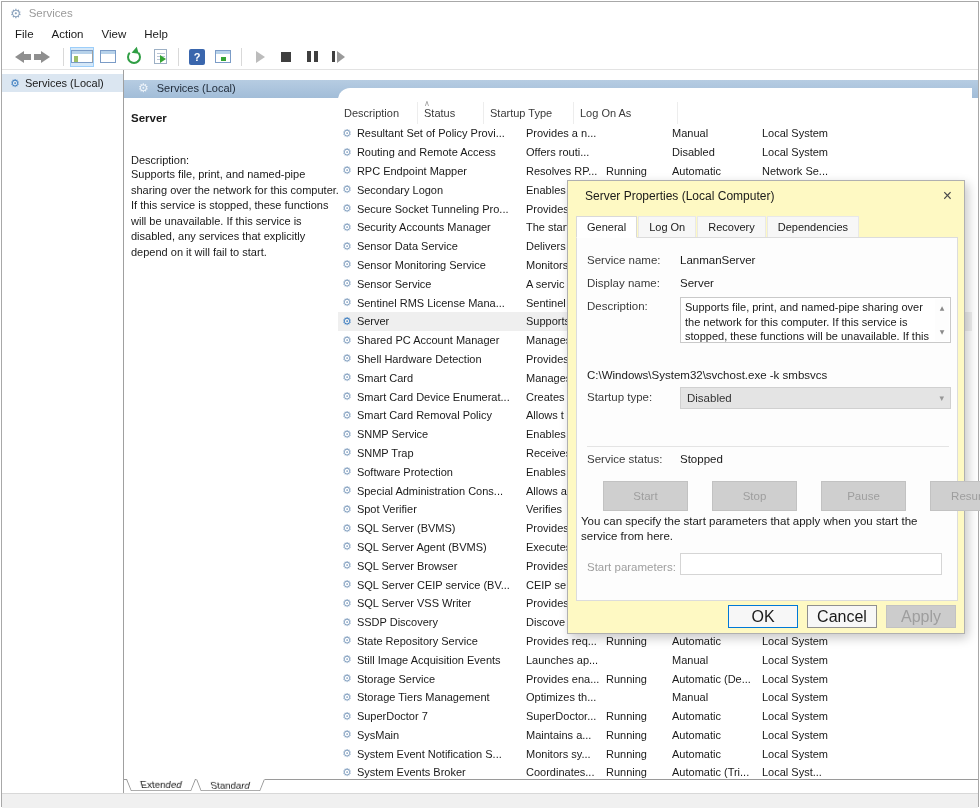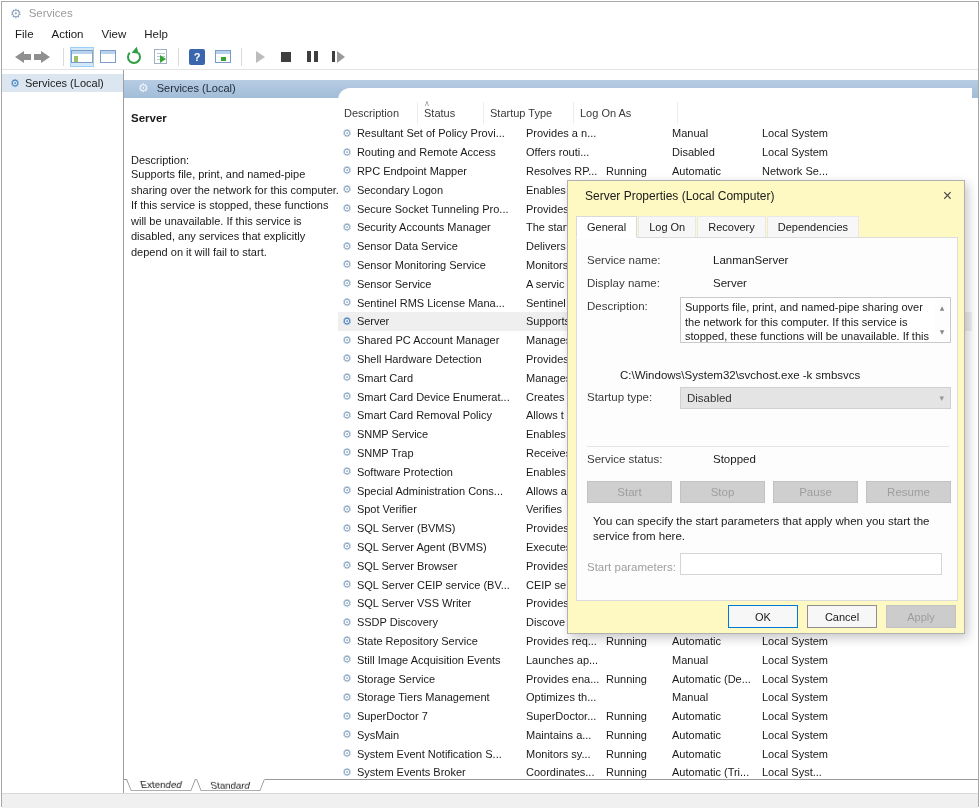--- a/index.html
+++ b/index.html
@@ -84,36 +84,36 @@
   .dialog { position:absolute; left:565px; top:178px; width:398px; height:454px; background:#fef9c3;
     border:1px solid #b0b0b0; box-shadow:3px 4px 10px rgba(0,0,0,.22); font-size:11.5px; color:#1a1a1a; }
   .dtitle { height:30px; display:flex; align-items:center; padding:0 12px 0 17px; font-size:12px; }
   .dclose { margin-left:auto; font-size:16px; color:#4a4a4a; line-height:16px; }
   .dtabs { display:flex; padding-left:8px; align-items:flex-end; height:26px; position:relative; }
   .dtab { padding:4px 10px 4px; font-size:11px; background:#f7f7f7; border:1px solid #e8e8e8; border-bottom:none; margin-right:1px; }
   .dtab.on { background:#fff; border:1px solid #d9d9d9; border-bottom:1px solid #fff; position:relative; top:1px; z-index:2; }
   .dpage { position:absolute; left:8px; top:56px; width:382px; height:364px; border:1px solid #dcdcdc; background:#fdfdfd; }
   .frow { position:absolute; left:10px; right:8px; display:flex; }
   .flabel { width:93px; color:#3b3b3b; }
-  .fvalue { color:#1a1a1a;margin-left:33px; }
+  .fvalue { color:#1a1a1a; }
   .dtextarea { position:absolute; left:103px; top:59px; width:271px; height:46px; border:1px solid #c9c9c9; background:#fff;
     font-size:11px; line-height:14.5px; padding:2px 18px 0 4px; overflow:hidden; }
   .dscroll { position:absolute; right:1px; top:1px; bottom:1px; width:14px; background:#fdfdfd; display:flex; flex-direction:column; justify-content:space-between; align-items:center; font-size:6px; color:#8a8a8a; padding:2px 0; font-family:"DejaVu Sans",sans-serif; }
   .dselect { position:absolute; left:103px; top:149px; width:271px; height:22px; background:#e4e4e4; border:1px solid #d0d0d0;
     display:flex; align-items:center; padding:0 6px; justify-content:space-between; color:#333; }
   .dselect .chev { color:#979797; font-family:"DejaVu Sans",sans-serif; font-size:9px; }
   .dhr { position:absolute; left:10px; right:8px; top:208px; height:1px; background:#e4e4e4; }
   .dbtnrow { position:absolute; left:10px; top:243px; display:flex; gap:8px; }
-  .dbtn { width:85px; height:22px; background:#cfcfcf; border:1px solid #c2c2c2; color:#9e9e9e;
-    display:flex; align-items:center; justify-content:center; font-size:11.5px; }
-  .dhelp { position:absolute; left:16px; top:276px; width:365px; line-height:15px; }
+  .dbtn { width:85px; height:30px; background:#cfcfcf; border:1px solid #c2c2c2; color:#9e9e9e;
+    display:flex; align-items:center; justify-content:center; font-size:11.5px;margin-left:16px; }
+  .dhelp { position:absolute; left:4px; top:276px; width:365px; line-height:15px; }
   .dparam { position:absolute; left:103px; top:315px; width:262px; height:22px; background:#fff; border:1px solid #d5d5d5; }
   .dparamlabel { position:absolute; left:10px; top:323px; color:#9e9e9e; }
   .dfooter { position:absolute; left:0; right:4px; bottom:4px; height:24px; display:flex; justify-content:flex-end; gap:9px; padding-right:4px; }
-  .fbtn { width:70px; height:23px; display:flex; align-items:center; justify-content:center; font-size:11px; }
+  .fbtn { width:70px; height:23px; display:flex; align-items:center; justify-content:center; font-size:16px; }
   .fbtn.ok { background:#f7f7f7; border:1px solid #0078d7; color:#1a1a1a; }
   .fbtn.cancel { background:#f7f7f7; border:1px solid #8f8f8f; color:#1a1a1a; }
   .fbtn.apply { background:#cccccc; border:1px solid #c2c2c2; color:#9e9e9e; }
 </style>
 </head>
 <body>
 
 <div class="window">
 
   <div class="titlebar">

